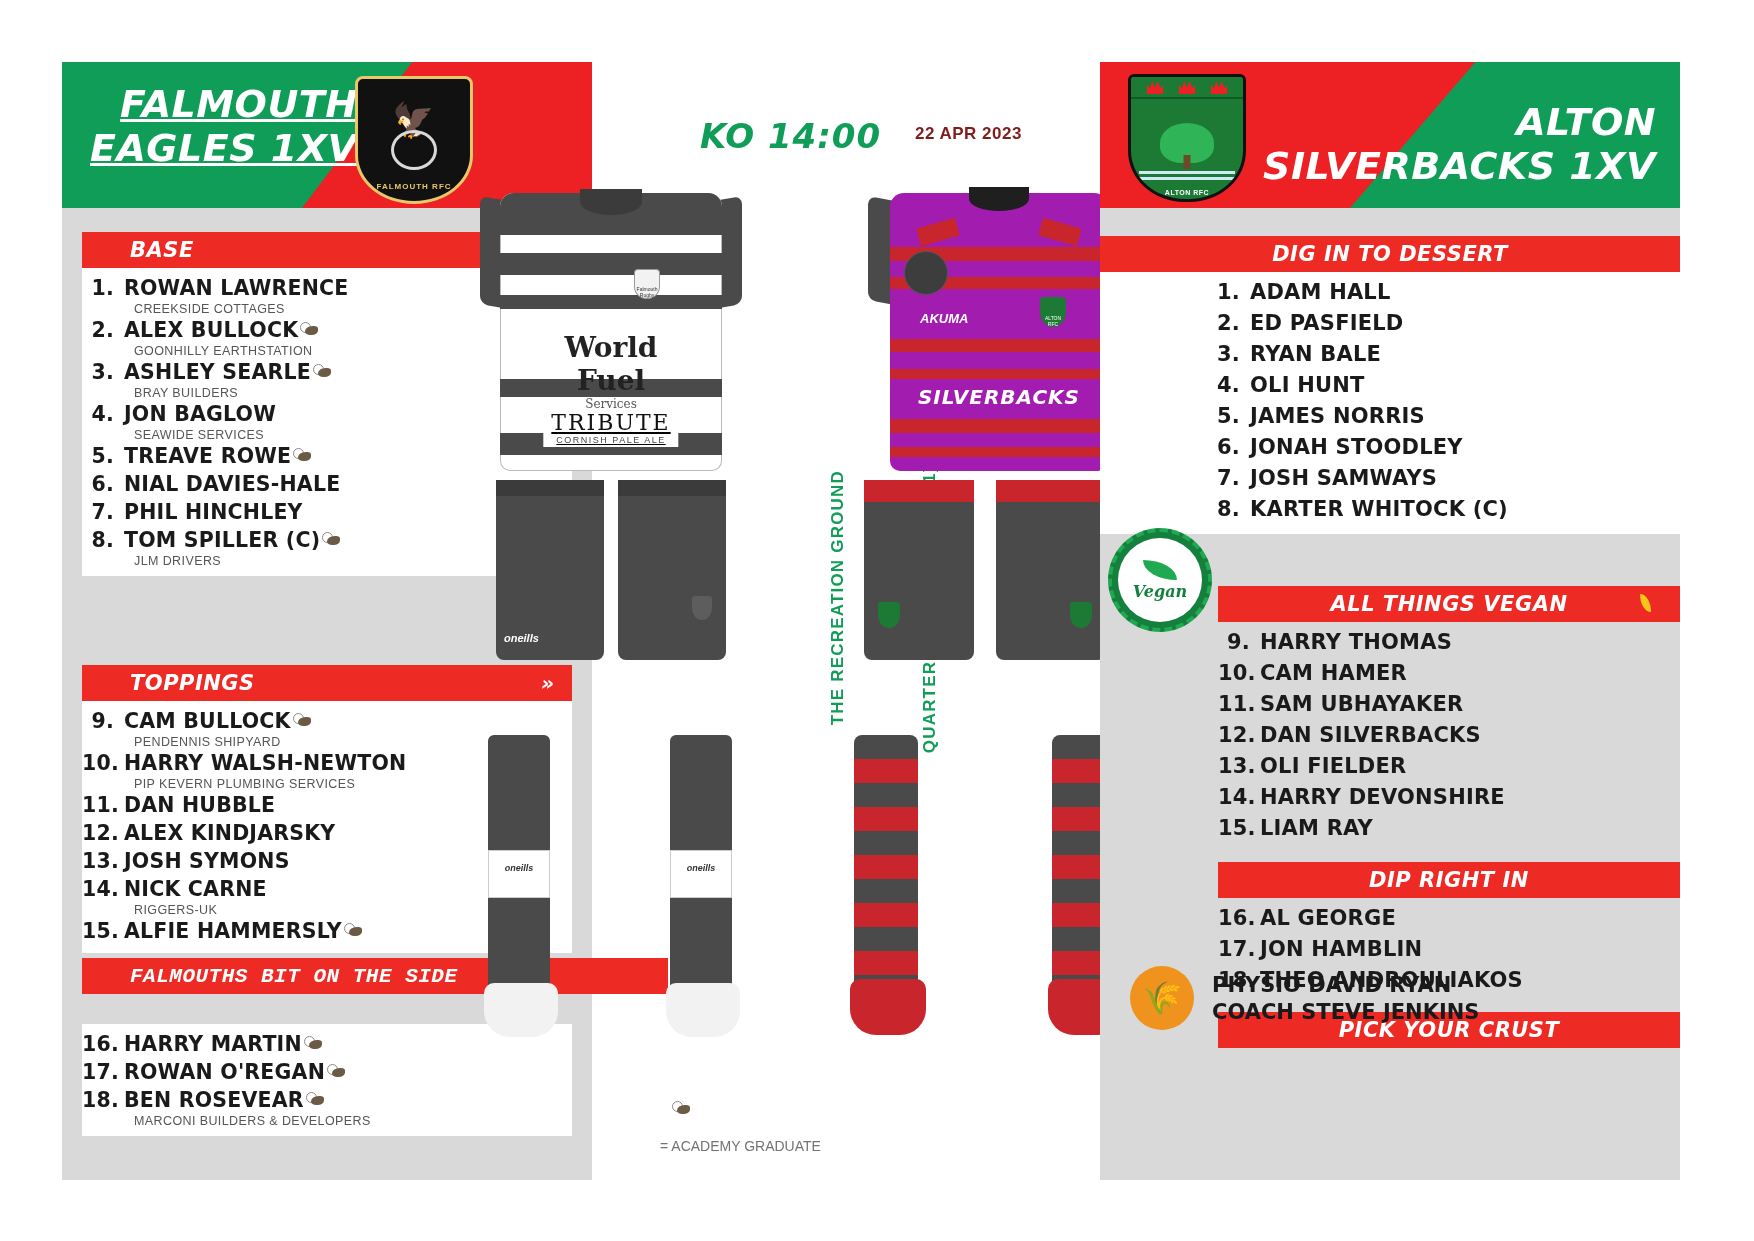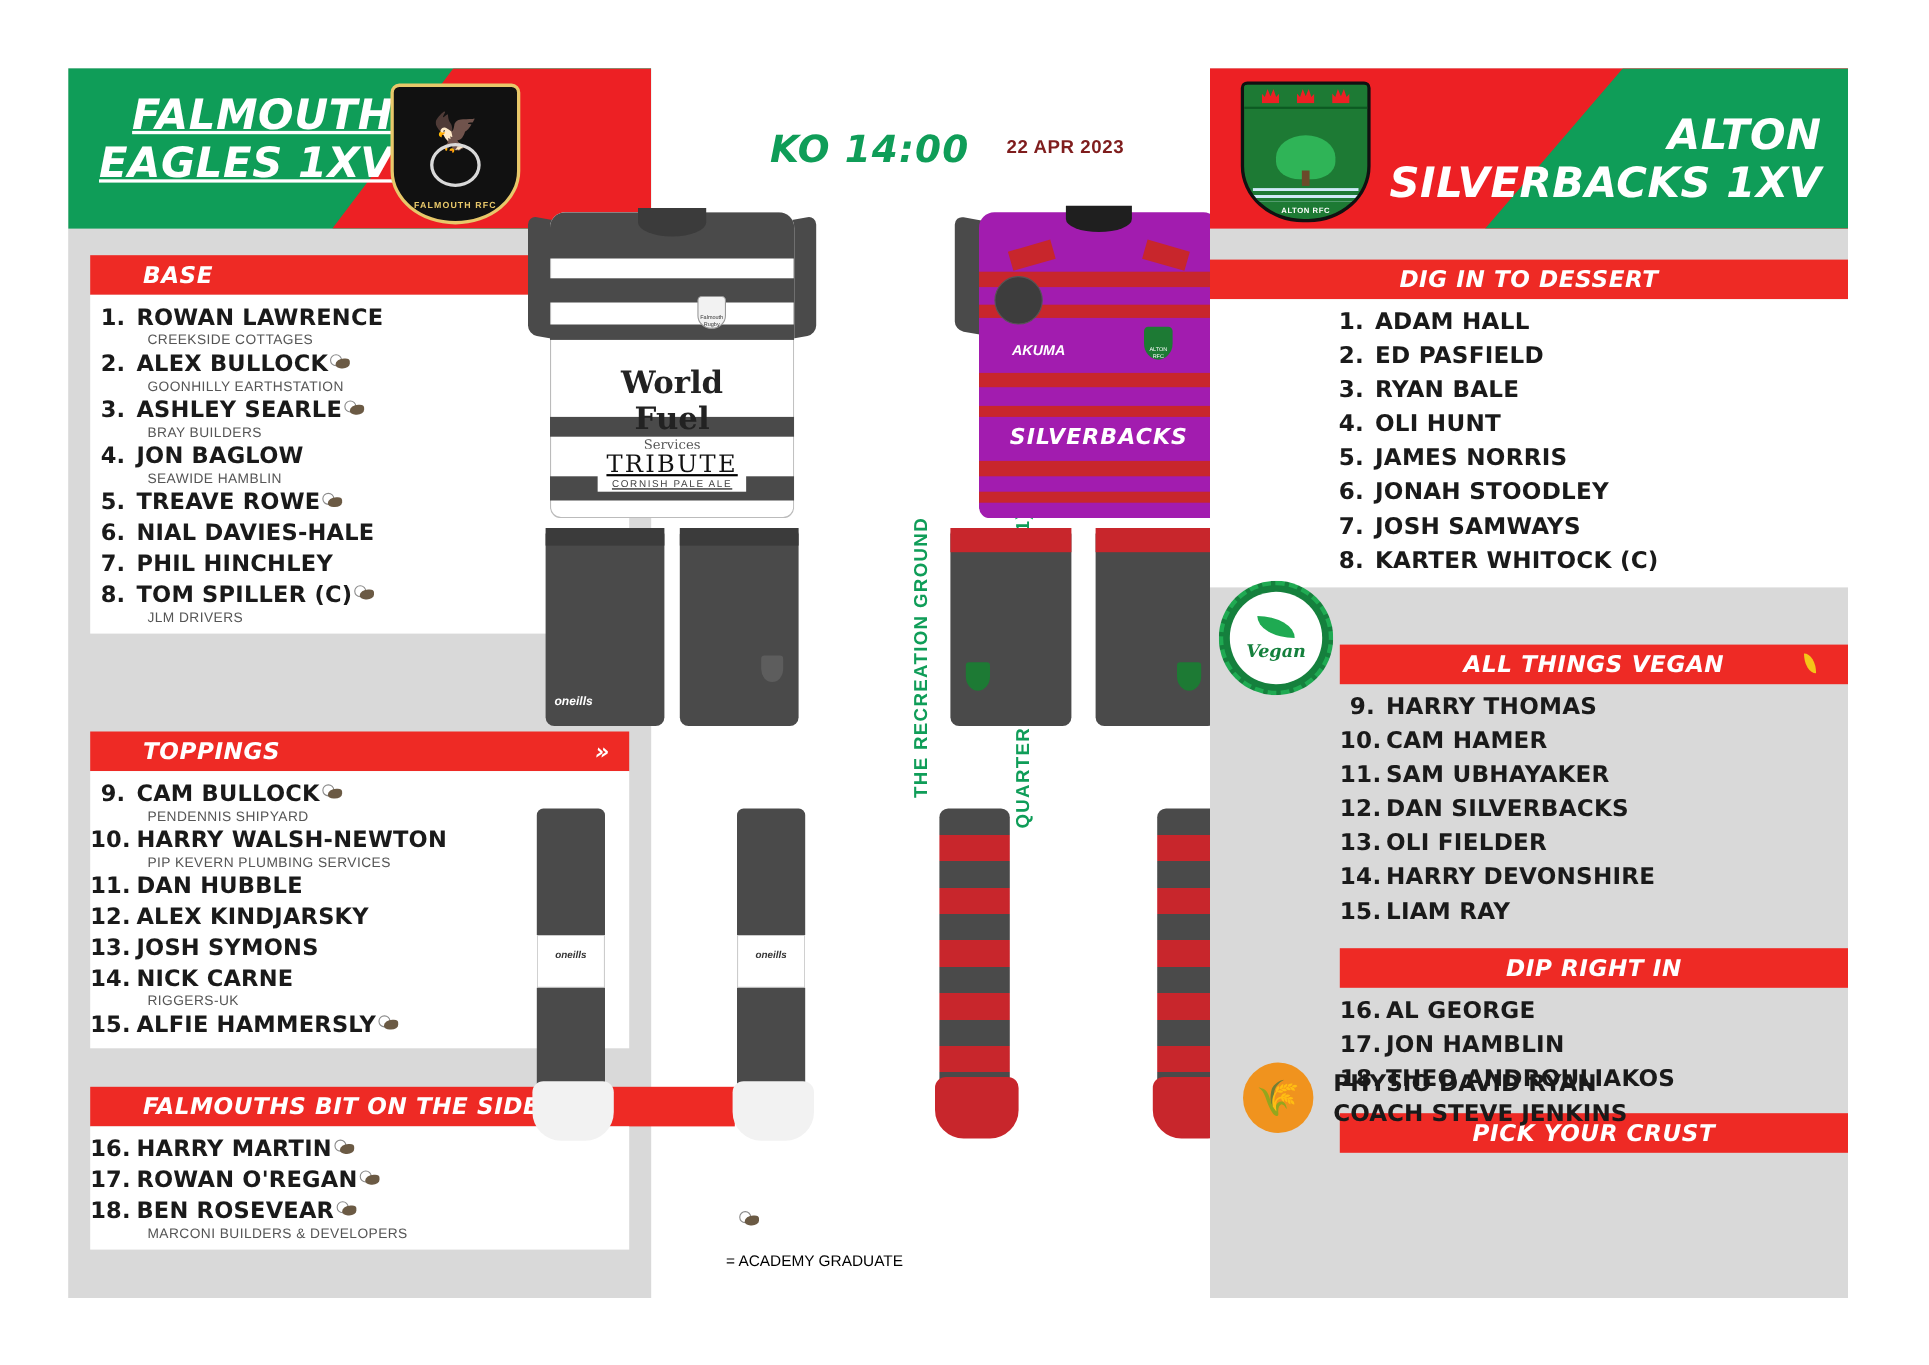--- a/index.html
+++ b/index.html
@@ -294,21 +294,21 @@
     line-height: 27px;
     color: #1a1a1a;
     font-family: "DejaVu Sans", sans-serif;
   }
 
   
   .legend {
     position: absolute;
     left: 660px; top: 1138px;
     display: flex; align-items: flex-end; gap: 6px;
-    font-size: 14px; color: #000000;
+    font-size: 14px; color: #737373;
   }
   .legend-eagle { position: absolute; left: 670px; top: 1100px; }
 
   
   .kit { position: absolute; }
 
   
   .fj { left: 480px; top: 165px; width: 262px; height: 310px; }
   .fj .body {
     position: absolute; left: 20px; top: 28px; width: 222px; height: 278px;
@@ -474,21 +474,21 @@
     <div class="player">
         <span class="num">3.</span>
         <span class="nm">ASHLEY SEARLE</span>
         <span class="eagle-ico"></span>
       </div>
     <div class="sponsor">BRAY BUILDERS</div>
     <div class="player">
         <span class="num">4.</span>
         <span class="nm">JON BAGLOW</span>
       </div>
-    <div class="sponsor">SEAWIDE HAMBLIN</div>
+    <div class="sponsor">SEAWIDE SERVICES</div>
     <div class="player">
         <span class="num">5.</span>
         <span class="nm">TREAVE ROWE</span>
         <span class="eagle-ico"></span>
       </div>
     <div class="player">
         <span class="num">6.</span>
         <span class="nm">NIAL DAVIES-HALE</span>
       </div>
     <div class="player">
@@ -536,21 +536,21 @@
         <span class="nm">NICK CARNE</span>
       </div>
     <div class="sponsor">RIGGERS-UK</div>
     <div class="player">
         <span class="num">15.</span>
         <span class="nm">ALFIE HAMMERSLY</span>
         <span class="eagle-ico"></span>
       </div>
   </div>
 
-  <div class="secbar" style="left:82px; top:988px; width:586px;">
+  <div class="secbar" style="left:82px; top:958px; width:586px;font-family:Liberation Mono, monospace;">
     <span class="label">FALMOUTHS BIT ON THE SIDE</span>
   </div>
   <div class="listblock rows" style="left:82px; top:1024px; width:490px;">
     <div class="player">
         <span class="num">16.</span>
         <span class="nm">HARRY MARTIN</span>
         <span class="eagle-ico"></span>
       </div>
     <div class="player">
         <span class="num">17.</span>

